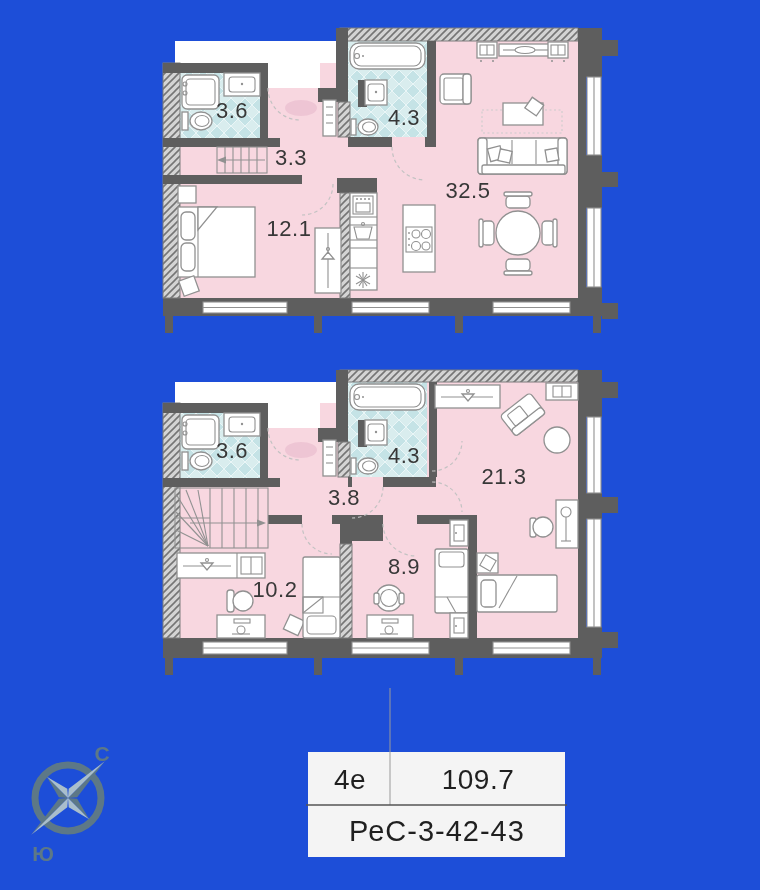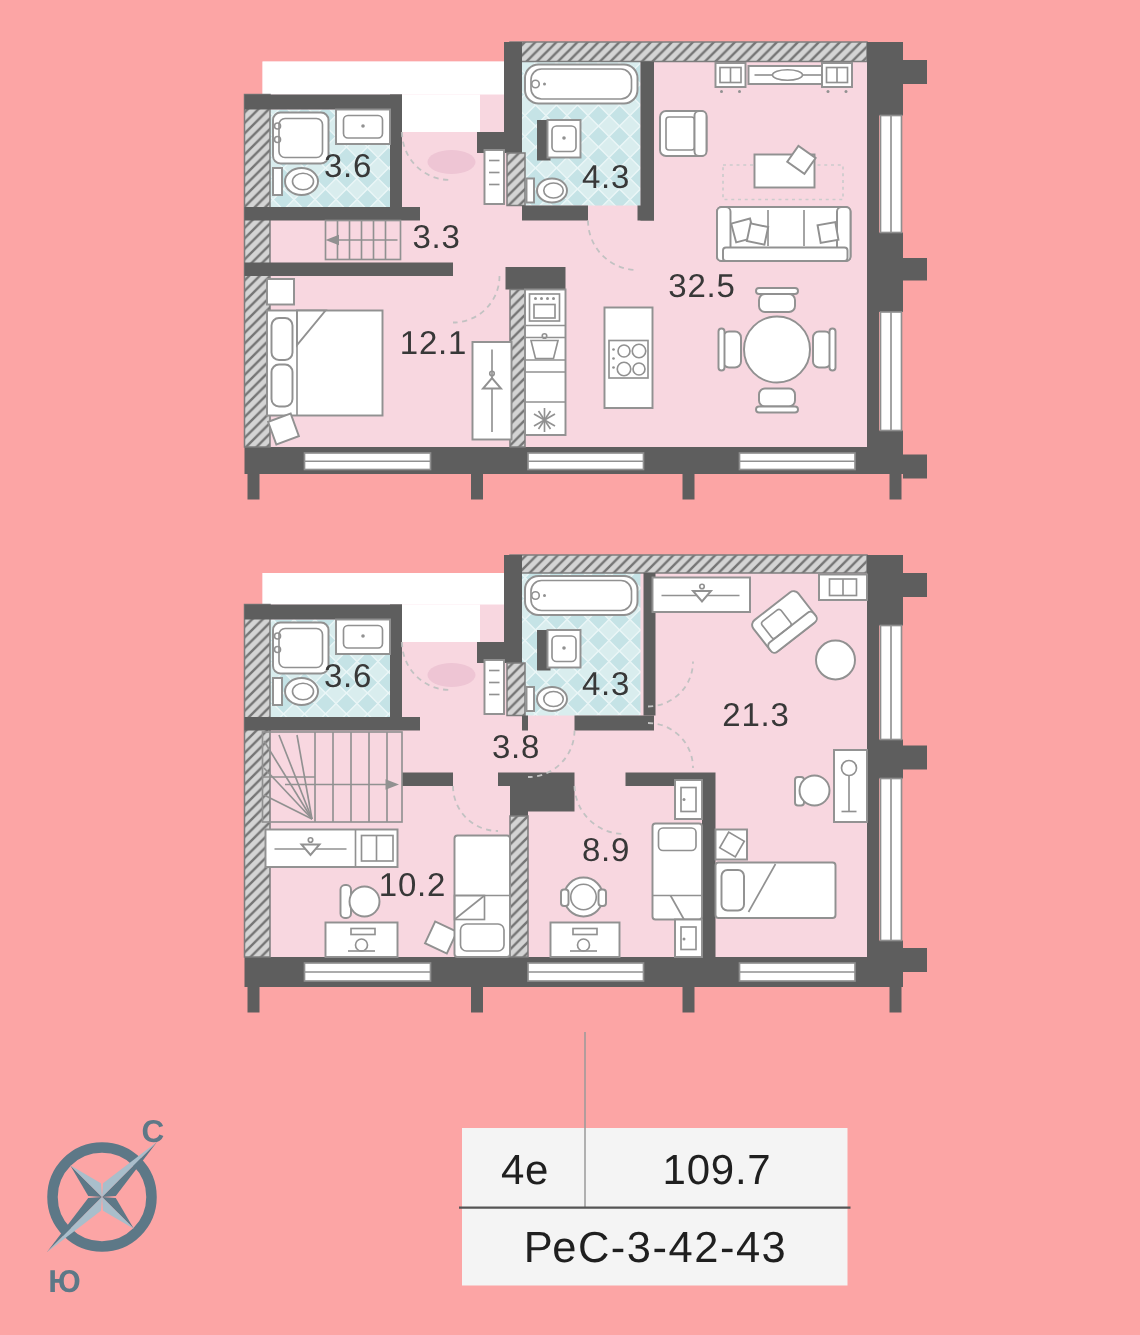--- a/index.html
+++ b/index.html
@@ -1,16 +1,16 @@
 <!DOCTYPE html>
 <html><head>
 <meta charset="utf-8">
 <style>
   html,body{margin:0;padding:0;background:#ffffff;}
-  .page{width:760px;height:890px;position:relative;background:#fca5a5;overflow:hidden;}
+  .page{width:760px;height:890px;position:relative;background:#1d4ed8;overflow:hidden;}
   svg{display:block;}
   .wall{fill:#5e5e5e;}
   .hatchb{fill:url(#hatchP);stroke:#7d7d7d;stroke-width:1;}
   .tile{fill:url(#tileP);}
   .floor{fill:#f8d7e0;}
   .rug{fill:#eec5d4;}
   .wht{fill:#ffffff;}
   .f{fill:#ffffff;stroke:#919191;stroke-width:1.3;}
   .fl{fill:none;stroke:#919191;stroke-width:1.1;}
   .fdot{fill:#919191;}

